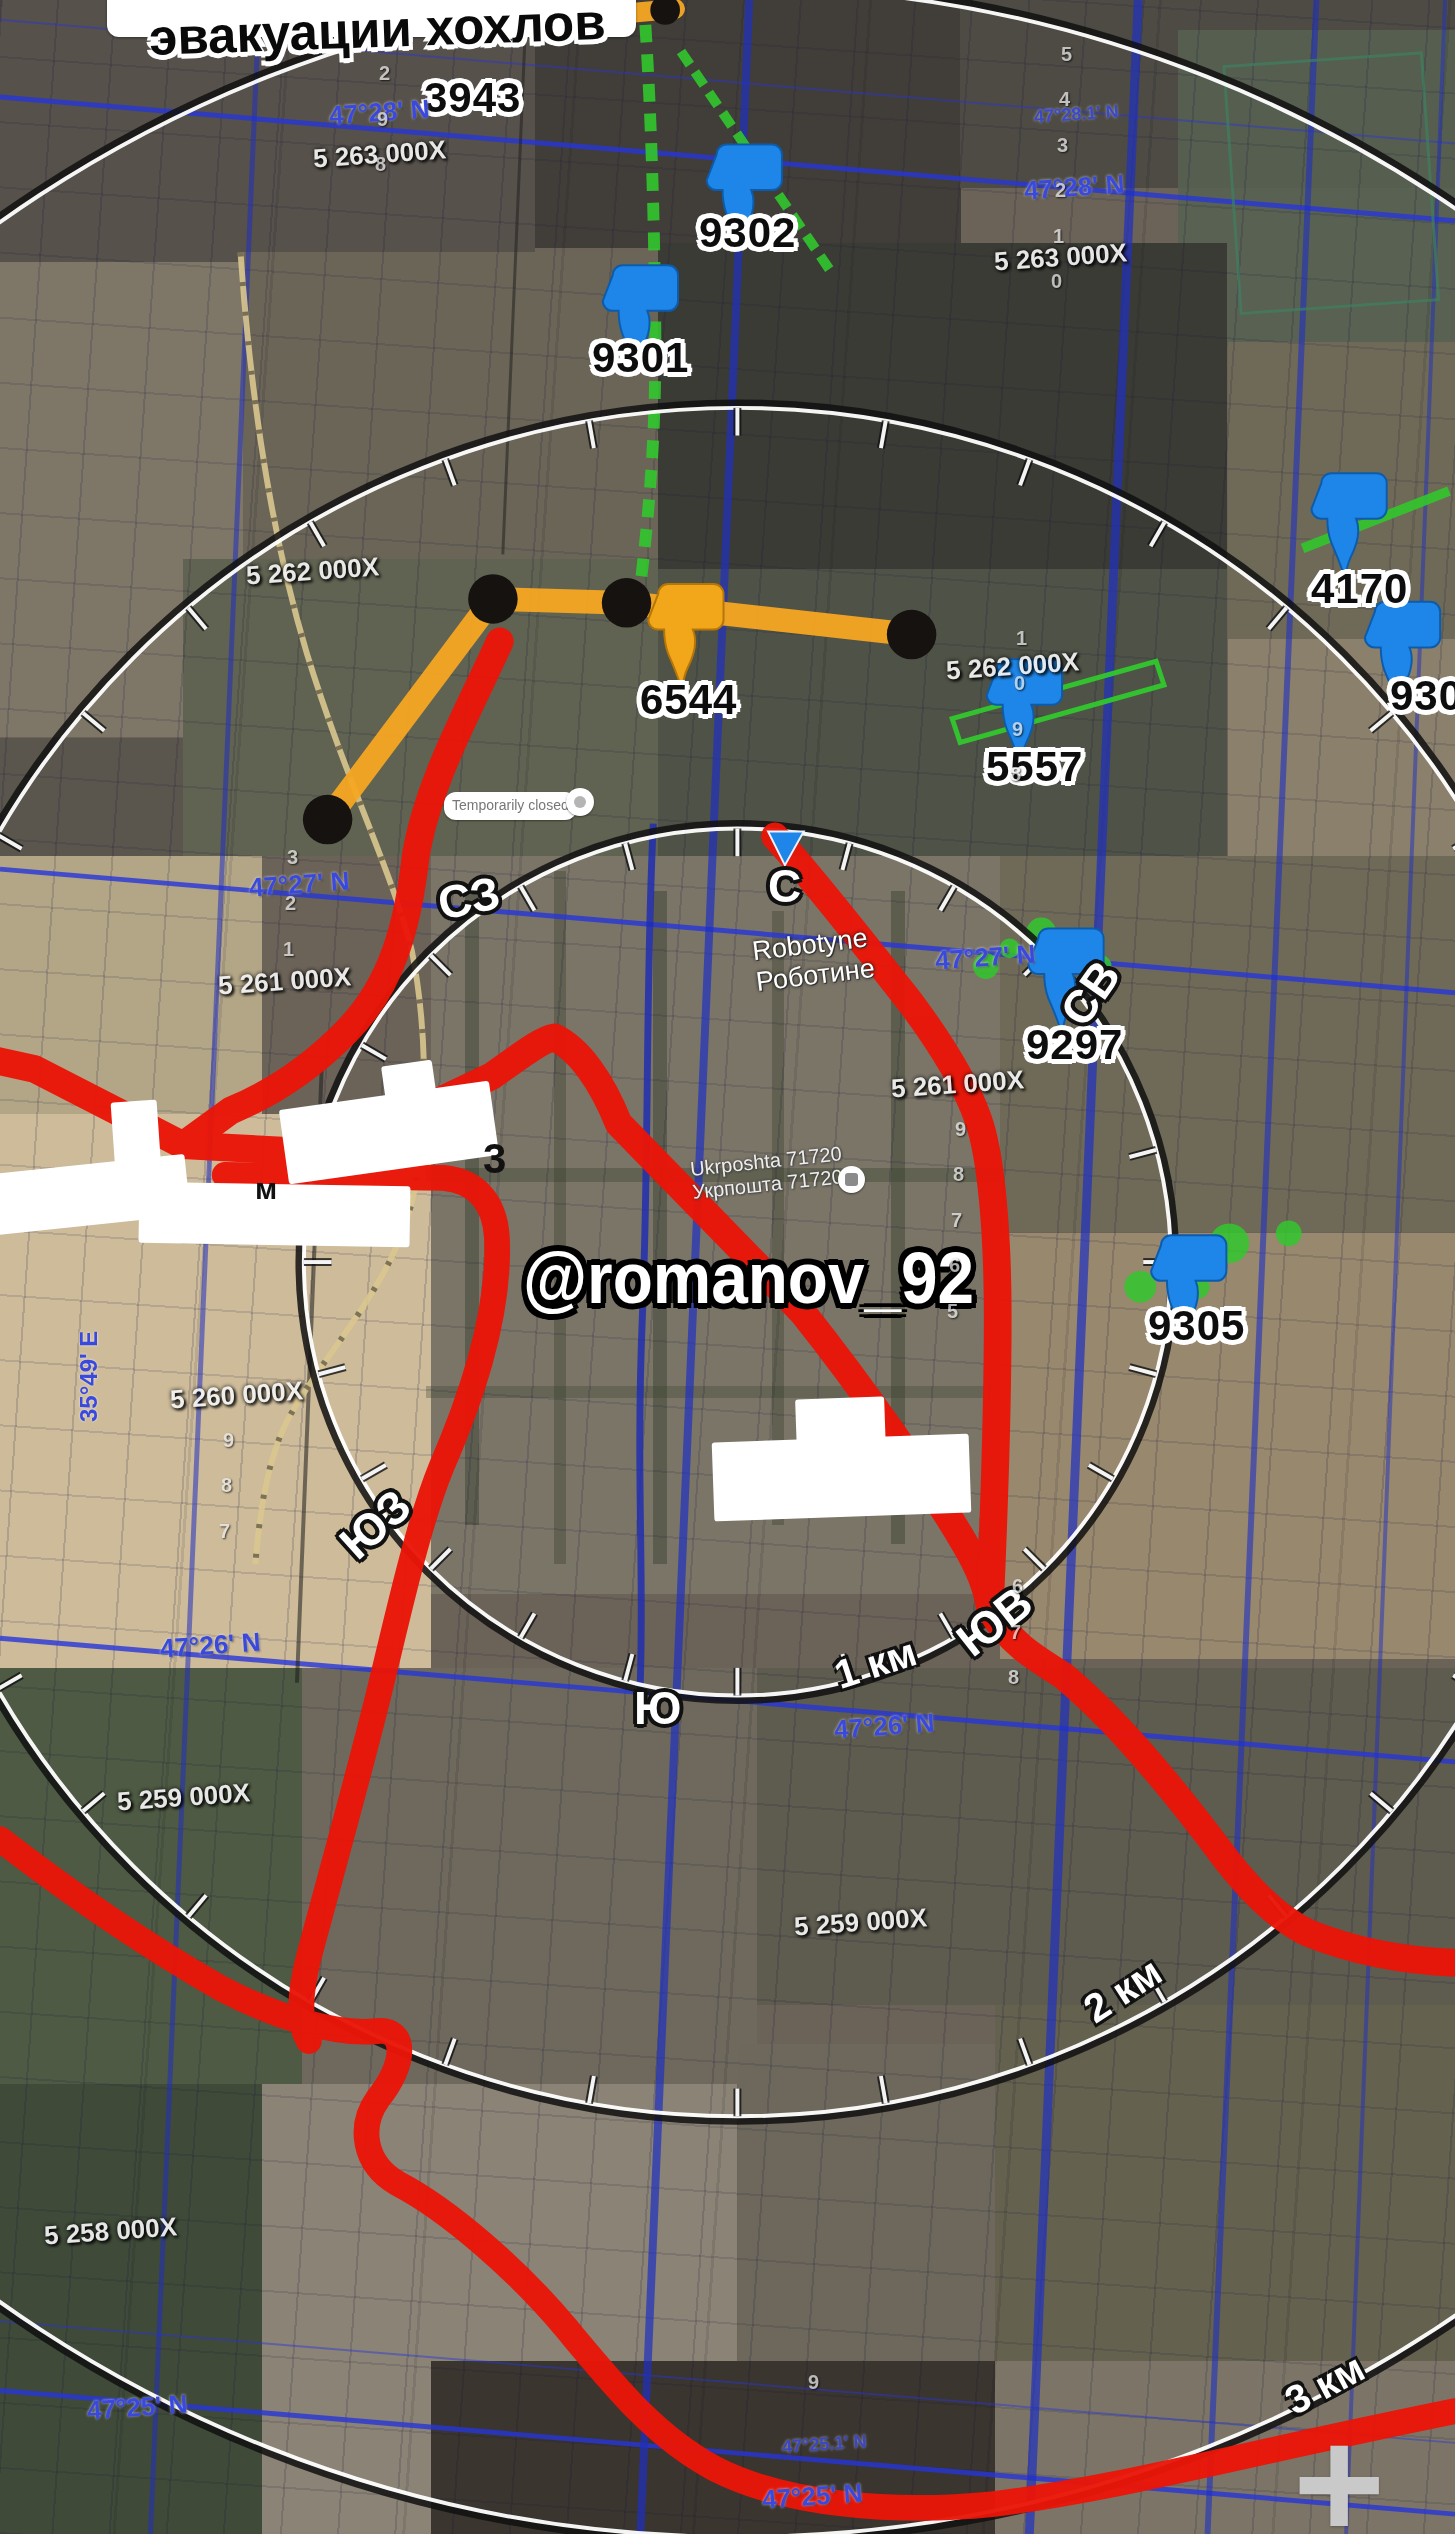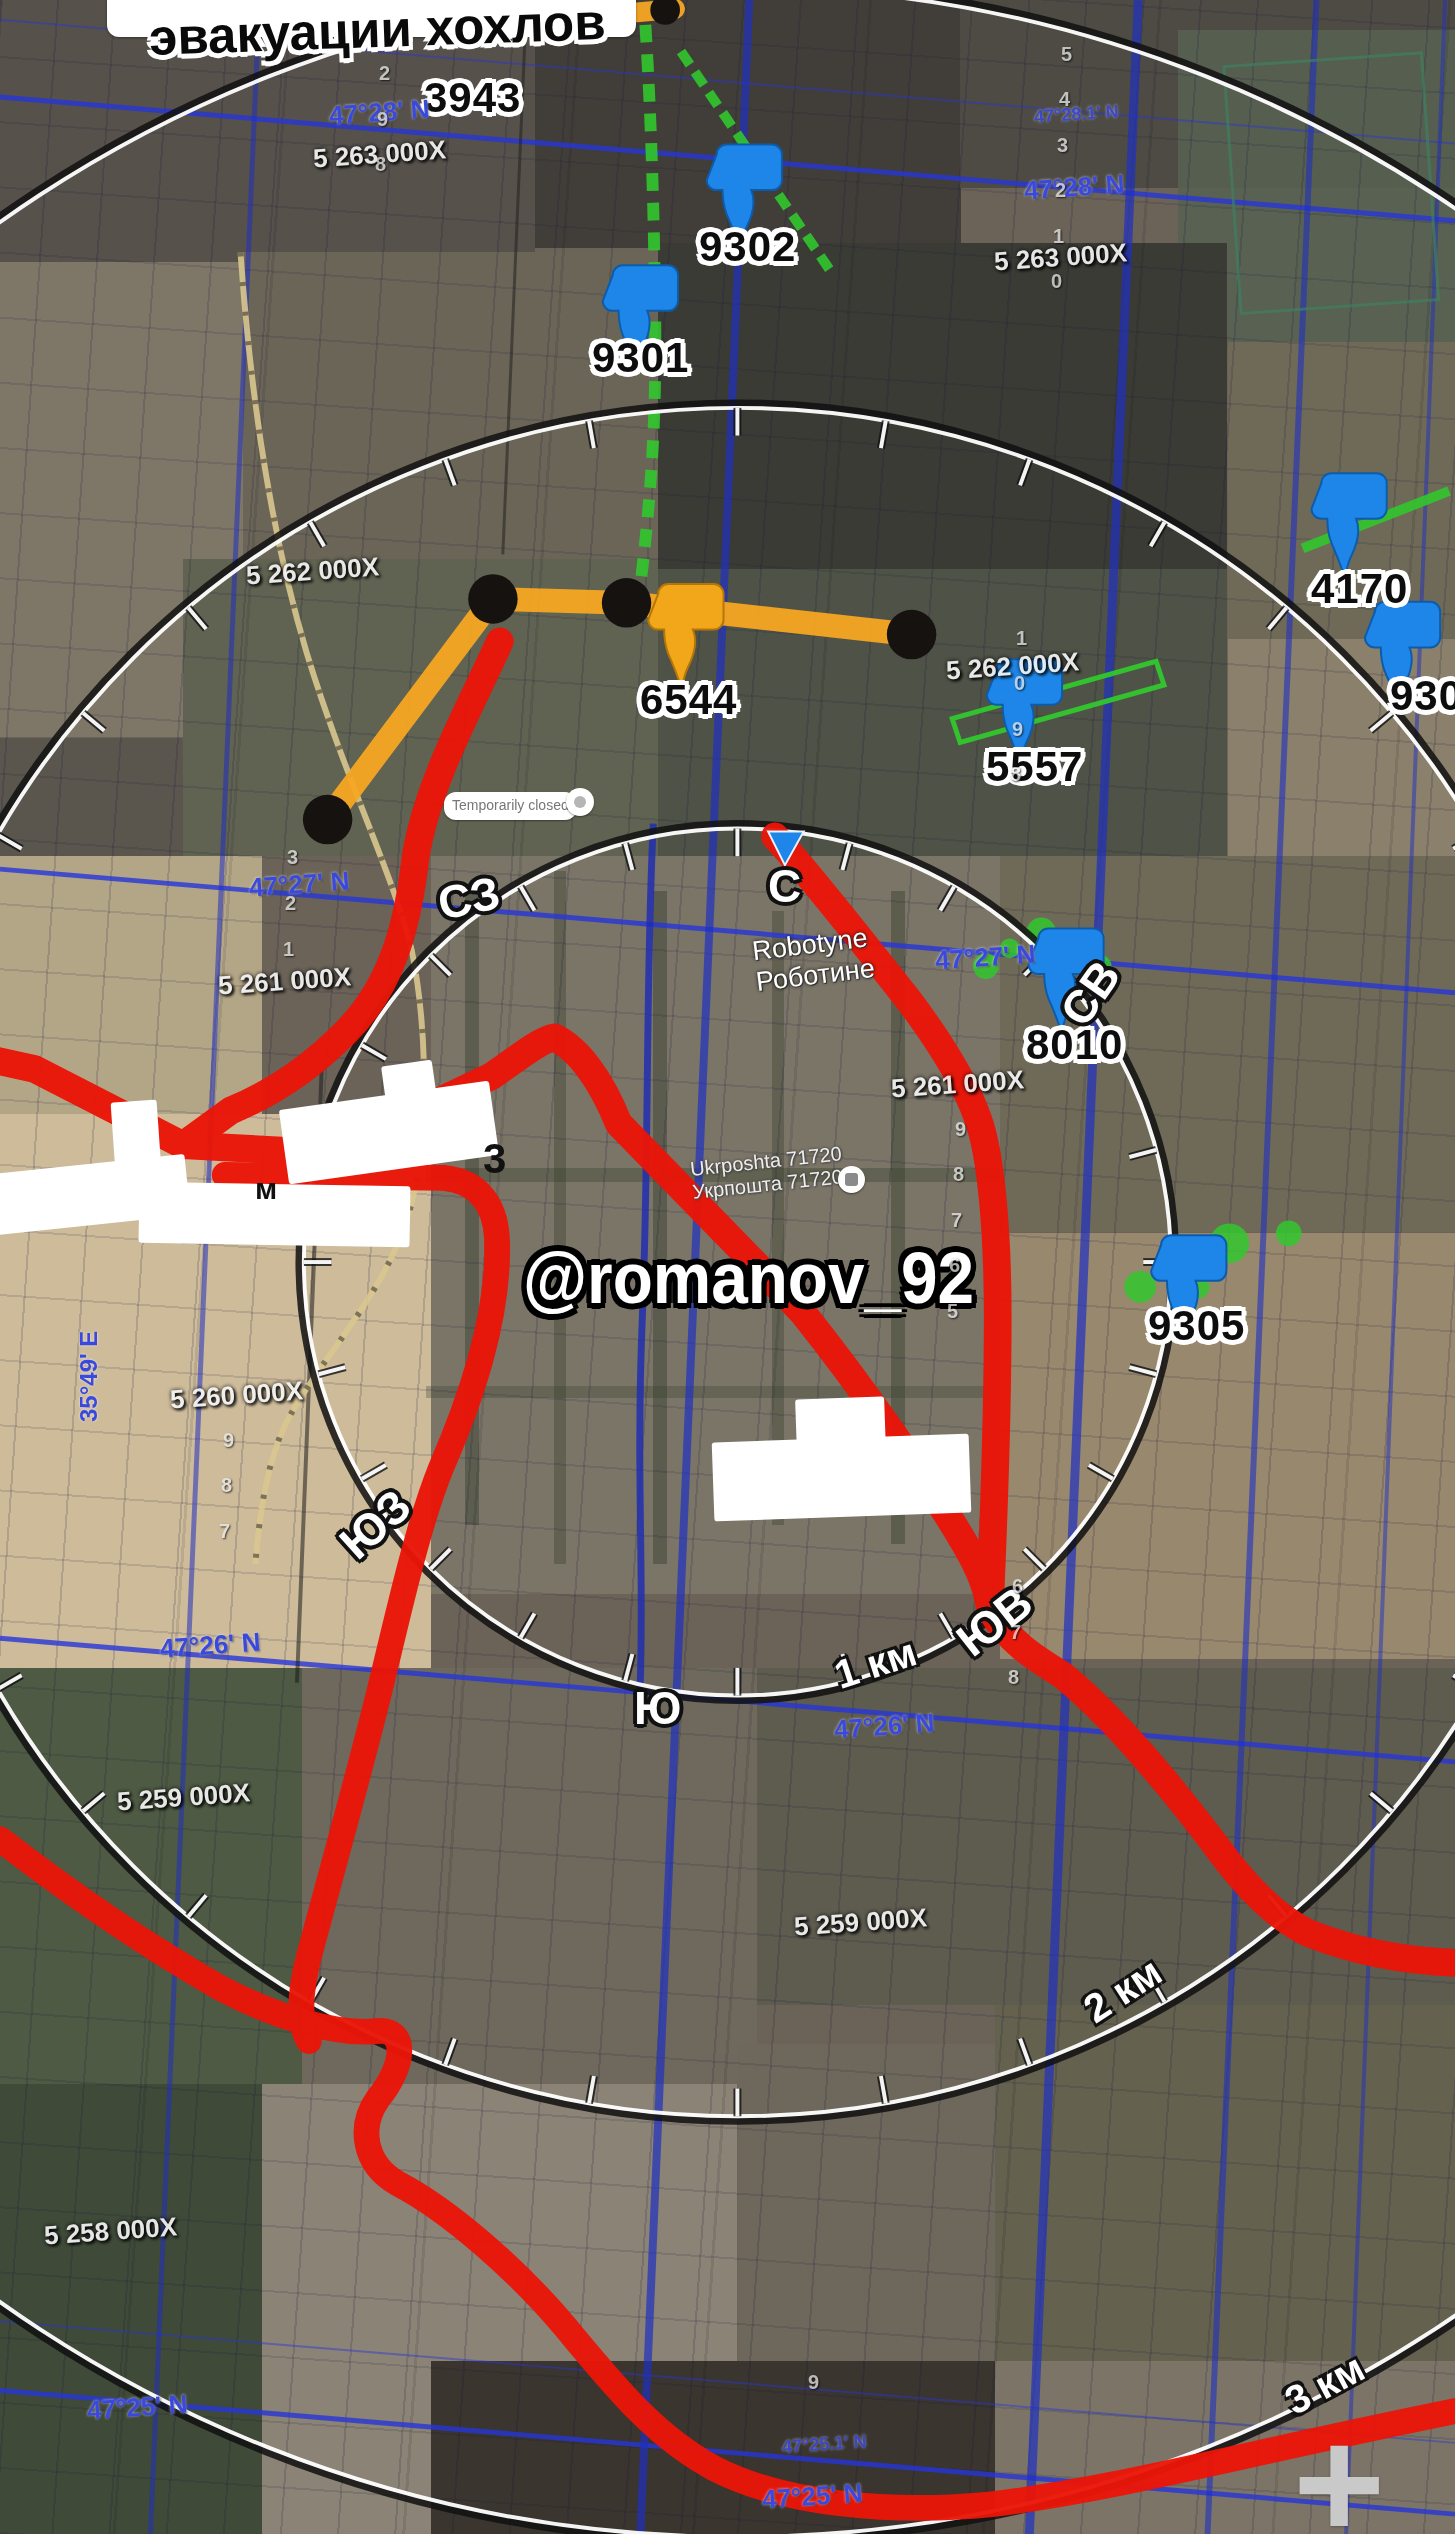--- a/index.html
+++ b/index.html
@@ -327,27 +327,27 @@
     <div id="poi-label">
       <div>Ukrposhta 71720</div>
       <div>Укрпошта 71720</div>
     </div>
     <div id="poi-icon"></div>
     <div id="closed-pill">Temporarily closed</div>
     <div id="closed-icon"></div>
     <div id="watermark">@romanov_92</div>
     <div id="zoom-plus">+</div>
   <div class="lab wp" style="left: 424px; top: 77px;">3943</div>
-      <div class="lab wp" style="left: 699px; top: 226px;">9302</div>
+      <div class="lab wp" style="left: 699px; top: 212px;">9302</div>
       <div class="lab wp" style="left: 592px; top: 337px;">9301</div>
       <div class="lab wp" style="left: 640px; top: 679px;">6544</div>
       <div class="lab wp" style="left: 986px; top: 746px;">5557</div>
       <div class="lab wp" style="left: 1311px; top: 568px;">4170</div>
       <div class="lab wp" style="left: 1356px; top: 675px; margin-left: 34px;">9307</div>
-      <div class="lab wp" style="left: 1026px; top: 1024px;">8010</div>
+      <div class="lab wp" style="left: 1026px; top: 1024px;">9297</div>
       <div class="lab wp" style="left: 1148px; top: 1305px;">9305</div>
       <div class="lab dir" style="left: 768px; top: 863px; transform: rotate(0deg);">С</div>
       <div class="lab dir" style="left: 438px; top: 875px; transform: rotate(-12deg);">СЗ</div>
       <div class="lab dir" style="left: 1057px; top: 970px; transform: rotate(-55deg);">СВ</div>
       <div class="lab dir" style="left: 337px; top: 1501px; transform: rotate(-42deg);">ЮЗ</div>
       <div class="lab dir" style="left: 634px; top: 1685px; transform: rotate(0deg);">Ю</div>
       <div class="lab dir" style="left: 954px; top: 1598px; transform: rotate(-38deg);">ЮВ</div>
       <div class="lab ringlab" style="left: 834px; top: 1643px; transform: rotate(-18deg);">1 км</div>
       <div class="lab ringlab" style="left: 1081px; top: 1970px; transform: rotate(-33deg);">2 км</div>
       <div class="lab ringlab" style="left: 1283px; top: 2364px; transform: rotate(-28deg);">3 км</div>

